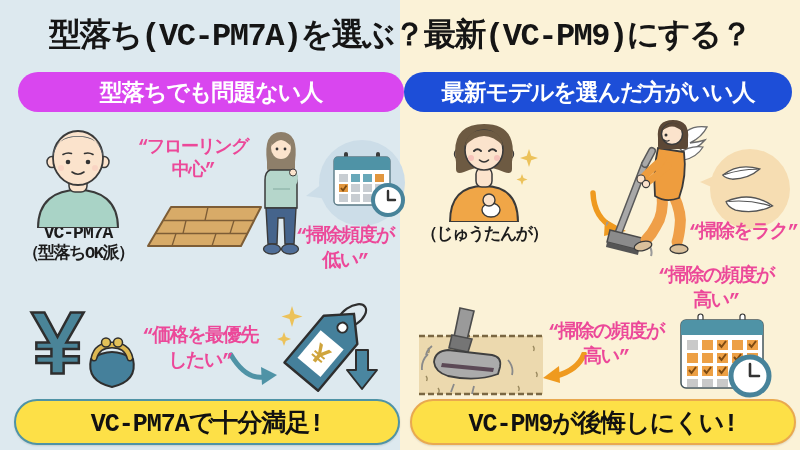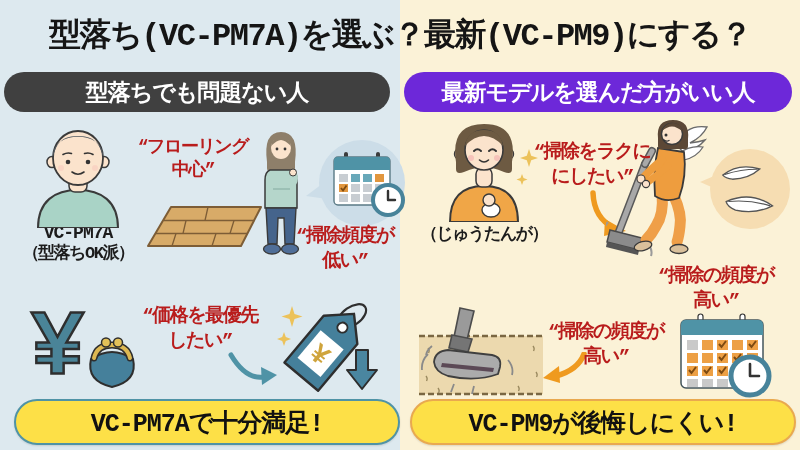--- a/index.html
+++ b/index.html
@@ -12,28 +12,28 @@
   .bg-left{left:0;top:0;width:400px;height:450px;background:#dde9ef;}
   .bg-right{left:400px;top:0;width:400px;height:450px;background:#fbf2d7;}
   .title{
     left:0;top:13px;width:800px;text-align:center;
     font-size:32px;font-weight:900;letter-spacing:-1.5px;color:#151515;
   }
   .pill-header{
     height:40px;border-radius:21px;display:flex;align-items:center;justify-content:center;
     color:#fff;font-size:23px;font-weight:800;letter-spacing:-1px;
   }
-  .pill-header.teal{left:4px;top:72px;width:386px;background:#404040;}
-  .pill-header.orange{left:404px;top:72px;width:388px;background:#6d28d9;}
+  .pill-header.teal{left:18px;top:72px;width:386px;background:#d946ef;}
+  .pill-header.orange{left:404px;top:72px;width:388px;background:#1d4ed8;}
   .model-label{text-align:center;line-height:1.05;}
   .model-name{font-size:18px;font-weight:900;letter-spacing:-1px;}
   .model-tag{font-size:17px;font-weight:800;letter-spacing:-1.5px;margin-top:2px;}
   .q{
     text-align:center;font-weight:800;line-height:1.3;letter-spacing:-1.5px;
-    font-size:19px;color:#b91c1c;z-index:5;
+    font-size:19px;color:#ec4899;z-index:5;
   }
   .yen-big{
     font-size:92px;font-weight:700;line-height:0.95;color:#4a8498;
     -webkit-text-stroke:2.5px #2e2e2e;z-index:2;
   }
   .pill-conclusion{
     height:42px;background:#fde047;border-radius:23px;display:flex;align-items:center;justify-content:center;
     font-size:25px;font-weight:900;letter-spacing:-1px;color:#111;z-index:6;
     box-shadow:0 1px 2px rgba(0,0,0,.12);
   }
@@ -267,34 +267,31 @@
   <div class="abs q" style="left:130px;top:136px;width:126px;font-size:18px">
     <div>“フローリング</div>
     <div>中心”</div>
   </div>
 
   <div class="abs q" style="left:282px;top:224px;width:126px">
     <div>“掃除頻度が</div>
     <div>低い”</div>
   </div>
 
-  <div class="abs q" style="left:130px;top:304px;width:140px">
+  <div class="abs q" style="left:130px;top:324px;width:140px">
     <div>“価格を最優先</div>
     <div>したい”</div>
   </div>
 
   <div class="abs model-label" style="left:410px;top:224px;width:148px">
     <div class="model-tag">（じゅうたんが）</div>
   </div>
 
-  <div class="abs q" style="left:524px;top:140px;width:136px">
-    <div>“掃除をラクに</div>
-    <div>にしたい”</div>
-  </div>
-
+
+  <div class="abs q" style="left:686px;top:220px;width:114px;white-space:nowrap">“掃除をラク”</div>
 
 
   <div class="abs q" style="left:538px;top:320px;width:136px">
     <div>“掃除の頻度が</div>
     <div>高い”</div>
   </div>
 
   <div class="abs q" style="left:636px;top:264px;width:160px">
     <div>“掃除の頻度が</div>
     <div>高い”</div>

